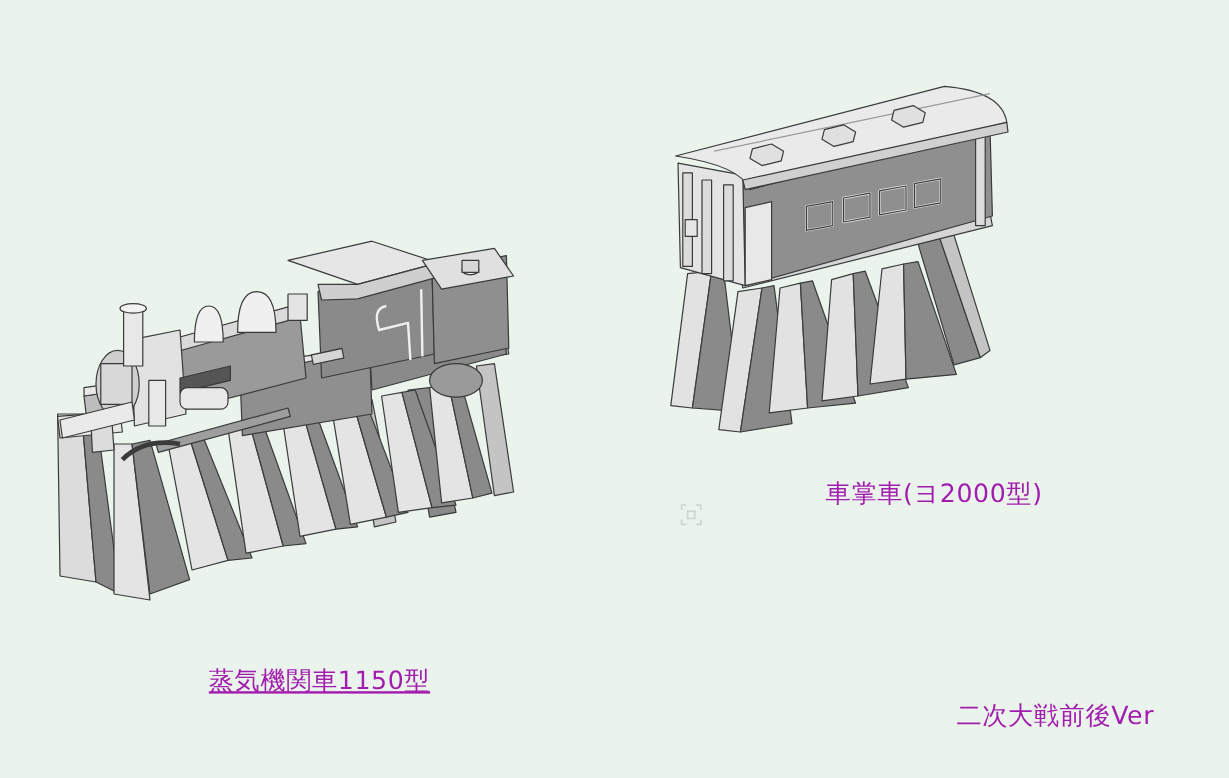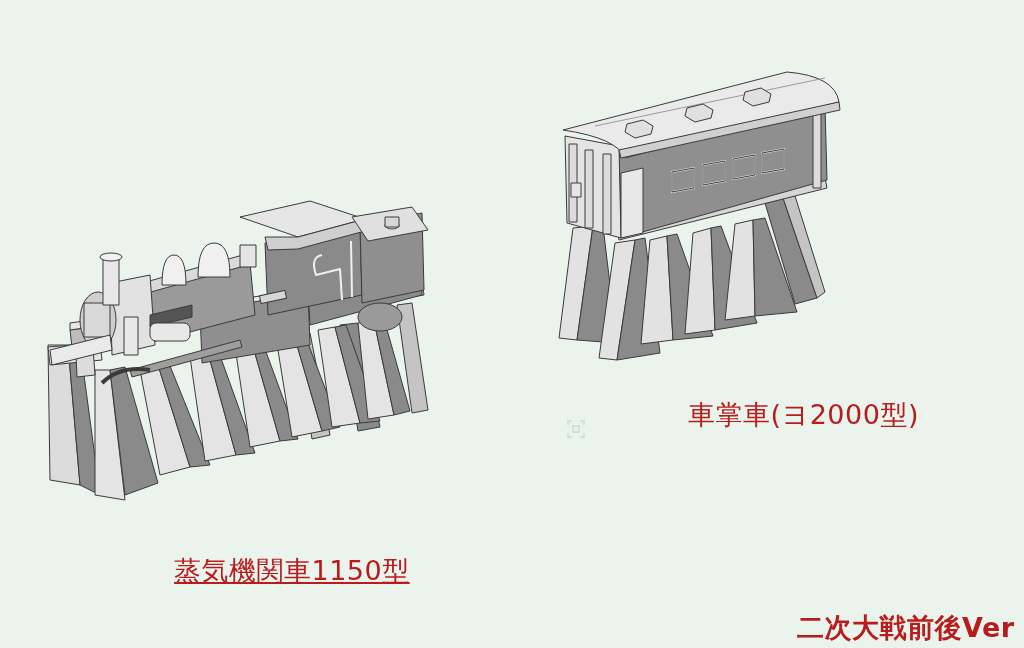--- a/index.html
+++ b/index.html
@@ -5,22 +5,22 @@
   html, body { margin: 0; padding: 0; }
   body {
     width: 1024px; height: 648px; overflow: hidden;
     background: #eaf4ec;
     position: relative;
     font-family: "DejaVu Sans", "Liberation Sans", sans-serif;
   }
   .model { position: absolute; }
   .label {
     position: absolute;
-    font-size: 27px;
-    color: #b91c1c;
+    font-size: 21px;
+    color: #a21caf;
     white-space: nowrap;
     letter-spacing: 0.5px;
   }
   .focus-icon { position: absolute; left: 566px; top: 419px; width: 20px; height: 20px; opacity: 0.35; }
 </style>
 </head>
 <body>
 
 <svg class="model" style="left:40px; top:195px;" width="400" height="315" viewBox="0 0 400 315">
   <g stroke="#3a3a3a" stroke-width="1" stroke-linejoin="round">
@@ -154,13 +154,13 @@
   <g fill="none" stroke="#9aa89e" stroke-width="1.5">
     <path d="M2,6 V2 H6 M14,2 H18 V6 M18,14 V18 H14 M6,18 H2 V14"></path>
     <rect x="7" y="7" width="6" height="6"></rect>
   </g>
 </svg>
 
 <div class="label" style="left:688px; top:397px;">車掌車(ヨ2000型)</div>
 
 <div class="label" style="left:174px; top:553px;text-decoration:underline;">蒸気機関車1150型</div>
 
-<div class="label" style="left:797px; top:610px;font-weight:bold;">二次大戦前後Ver</div>
+<div class="label" style="left:797px; top:582px;">二次大戦前後Ver</div>
 
 </body></html>

